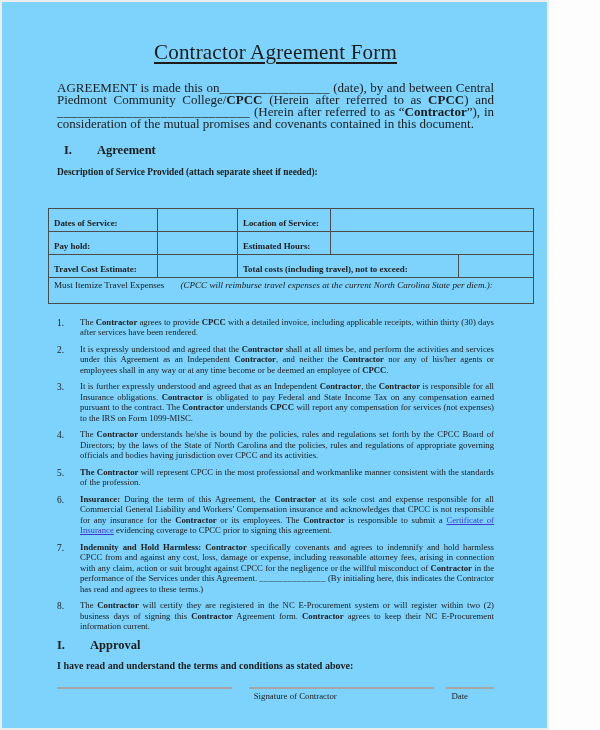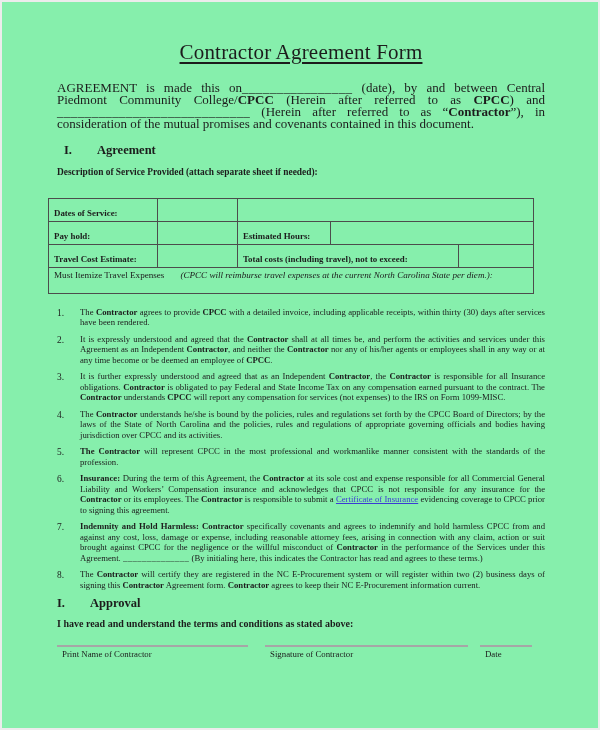--- a/index.html
+++ b/index.html
@@ -1,32 +1,32 @@
 <!DOCTYPE html>
 <html style="--link: #3b3bd4;"><head>
 <meta charset="utf-8">
 <style>
   html,body{margin:0;padding:0;background:#fdfdfd;}
   .page{
-    position:relative;width:600px;height:730px;box-sizing:border-box;
-    background:#86efac;overflow:hidden;
+    position:relative;width:549px;height:730px;box-sizing:border-box;
+    background:#7dd3fc;overflow:hidden;
     box-shadow:inset 0 0 0 2px #ececec;
     padding:40px 55px 0 57px;
     font-family:"Liberation Serif","DejaVu Serif",serif;
     color:#1c1c1c;
   }
   .title{
     margin:0 0 17px 0;text-align:center;font-size:21px;font-weight:400;
     letter-spacing:.2px;
   }
   .title span{text-decoration:underline;text-underline-offset:3px;}
   .intro{margin:0 0 13px 0;font-size:13px;line-height:11.9px;text-align:justify;}
   .sec-heading{font-size:12.5px;font-weight:bold;margin:0 0 9px 7px;}
   .sec-num{display:inline-block;width:33px;}
-  .desc-label{font-size:9.4px;font-weight:bold;margin:0 0 21px 0;}
+  .desc-label{font-size:9.4px;font-weight:bold;margin:0 0 31px 0;}
   
   .svc-table{
     width:484px;margin:12px 0 13px -9px;border:1px solid #4c4c4c;
     font-size:8.9px;
   }
   .svc-row{display:flex;border-bottom:1px solid #4c4c4c;height:22px;}
   .svc-row:last-child{border-bottom:none;height:25px;}
   .svc-cell{
     box-sizing:border-box;border-right:1px solid #4c4c4c;
     display:flex;align-items:flex-end;padding:0 3px 3px 5px;font-weight:bold;
@@ -72,20 +72,21 @@
   <div class="sec-heading">
     <span class="sec-num">I.</span><span>Agreement</span>
   </div>
 
   <p class="desc-label">Description of Service Provided (attach separate sheet if needed):</p>
 
   <div class="svc-table">
     <div class="svc-row">
       <div class="svc-cell w1">Dates of Service:</div>
       <div class="svc-cell w2"></div>
+      <div class="svc-cell w3">Location of Service:</div>
       <div class="svc-cell grow"></div>
     </div>
     <div class="svc-row">
       <div class="svc-cell w1">Pay hold:</div>
       <div class="svc-cell w2"></div>
       <div class="svc-cell w3">Estimated Hours:</div>
       <div class="svc-cell grow"></div>
     </div>
     <div class="svc-row">
       <div class="svc-cell w1">Travel Cost Estimate:</div>
@@ -138,21 +139,20 @@
 
   <div class="sec-heading approval-heading">
     <span class="sec-num">I.</span><span>Approval</span>
   </div>
 
   <p class="approval-statement">I have read and understand the terms and conditions as stated above:</p>
 
   <div class="sig-block">
     <div class="sig-field sig-f1">
       <div class="sig-line"></div>
-      <div class="sig-label">Print Name of Contractor</div>
     </div>
     <div class="sig-field sig-f2">
       <div class="sig-line"></div>
       <div class="sig-label">Signature of Contractor</div>
     </div>
     <div class="sig-field sig-f3">
       <div class="sig-line"></div>
       <div class="sig-label">Date</div>
     </div>
   </div>

